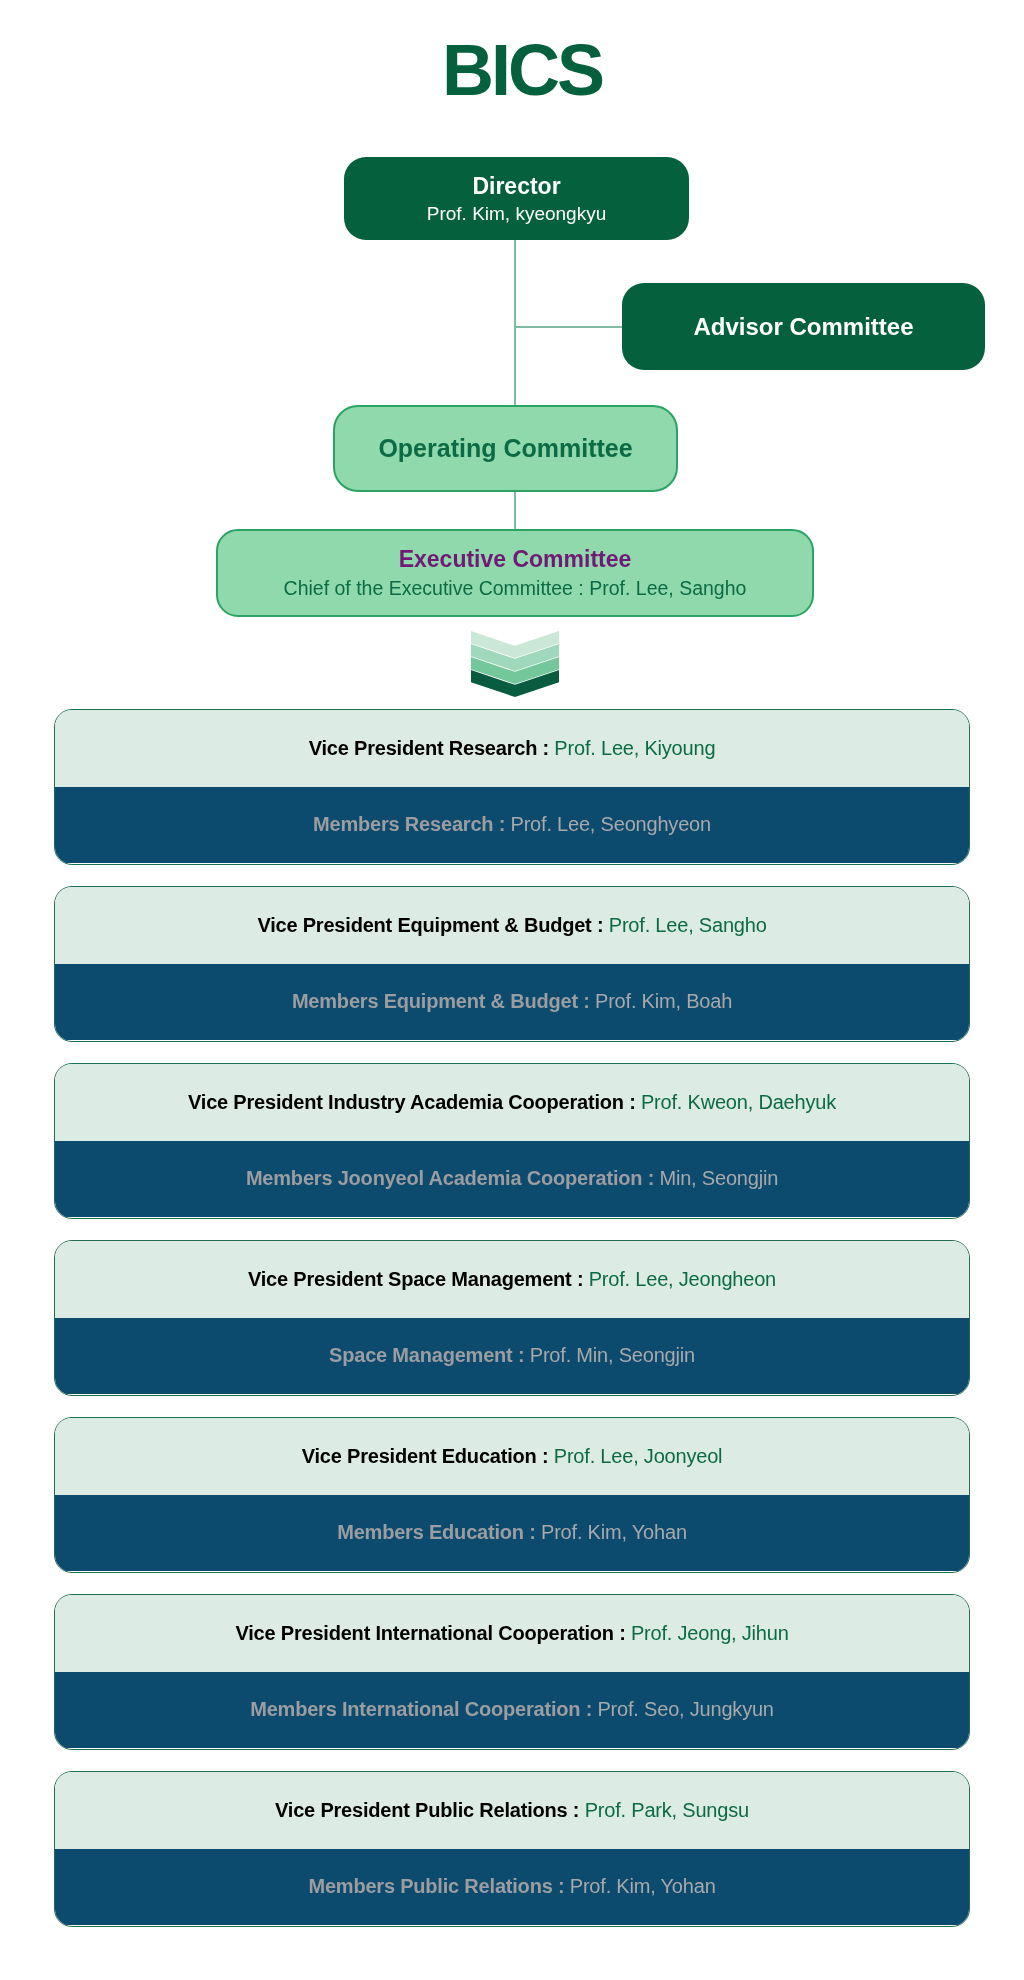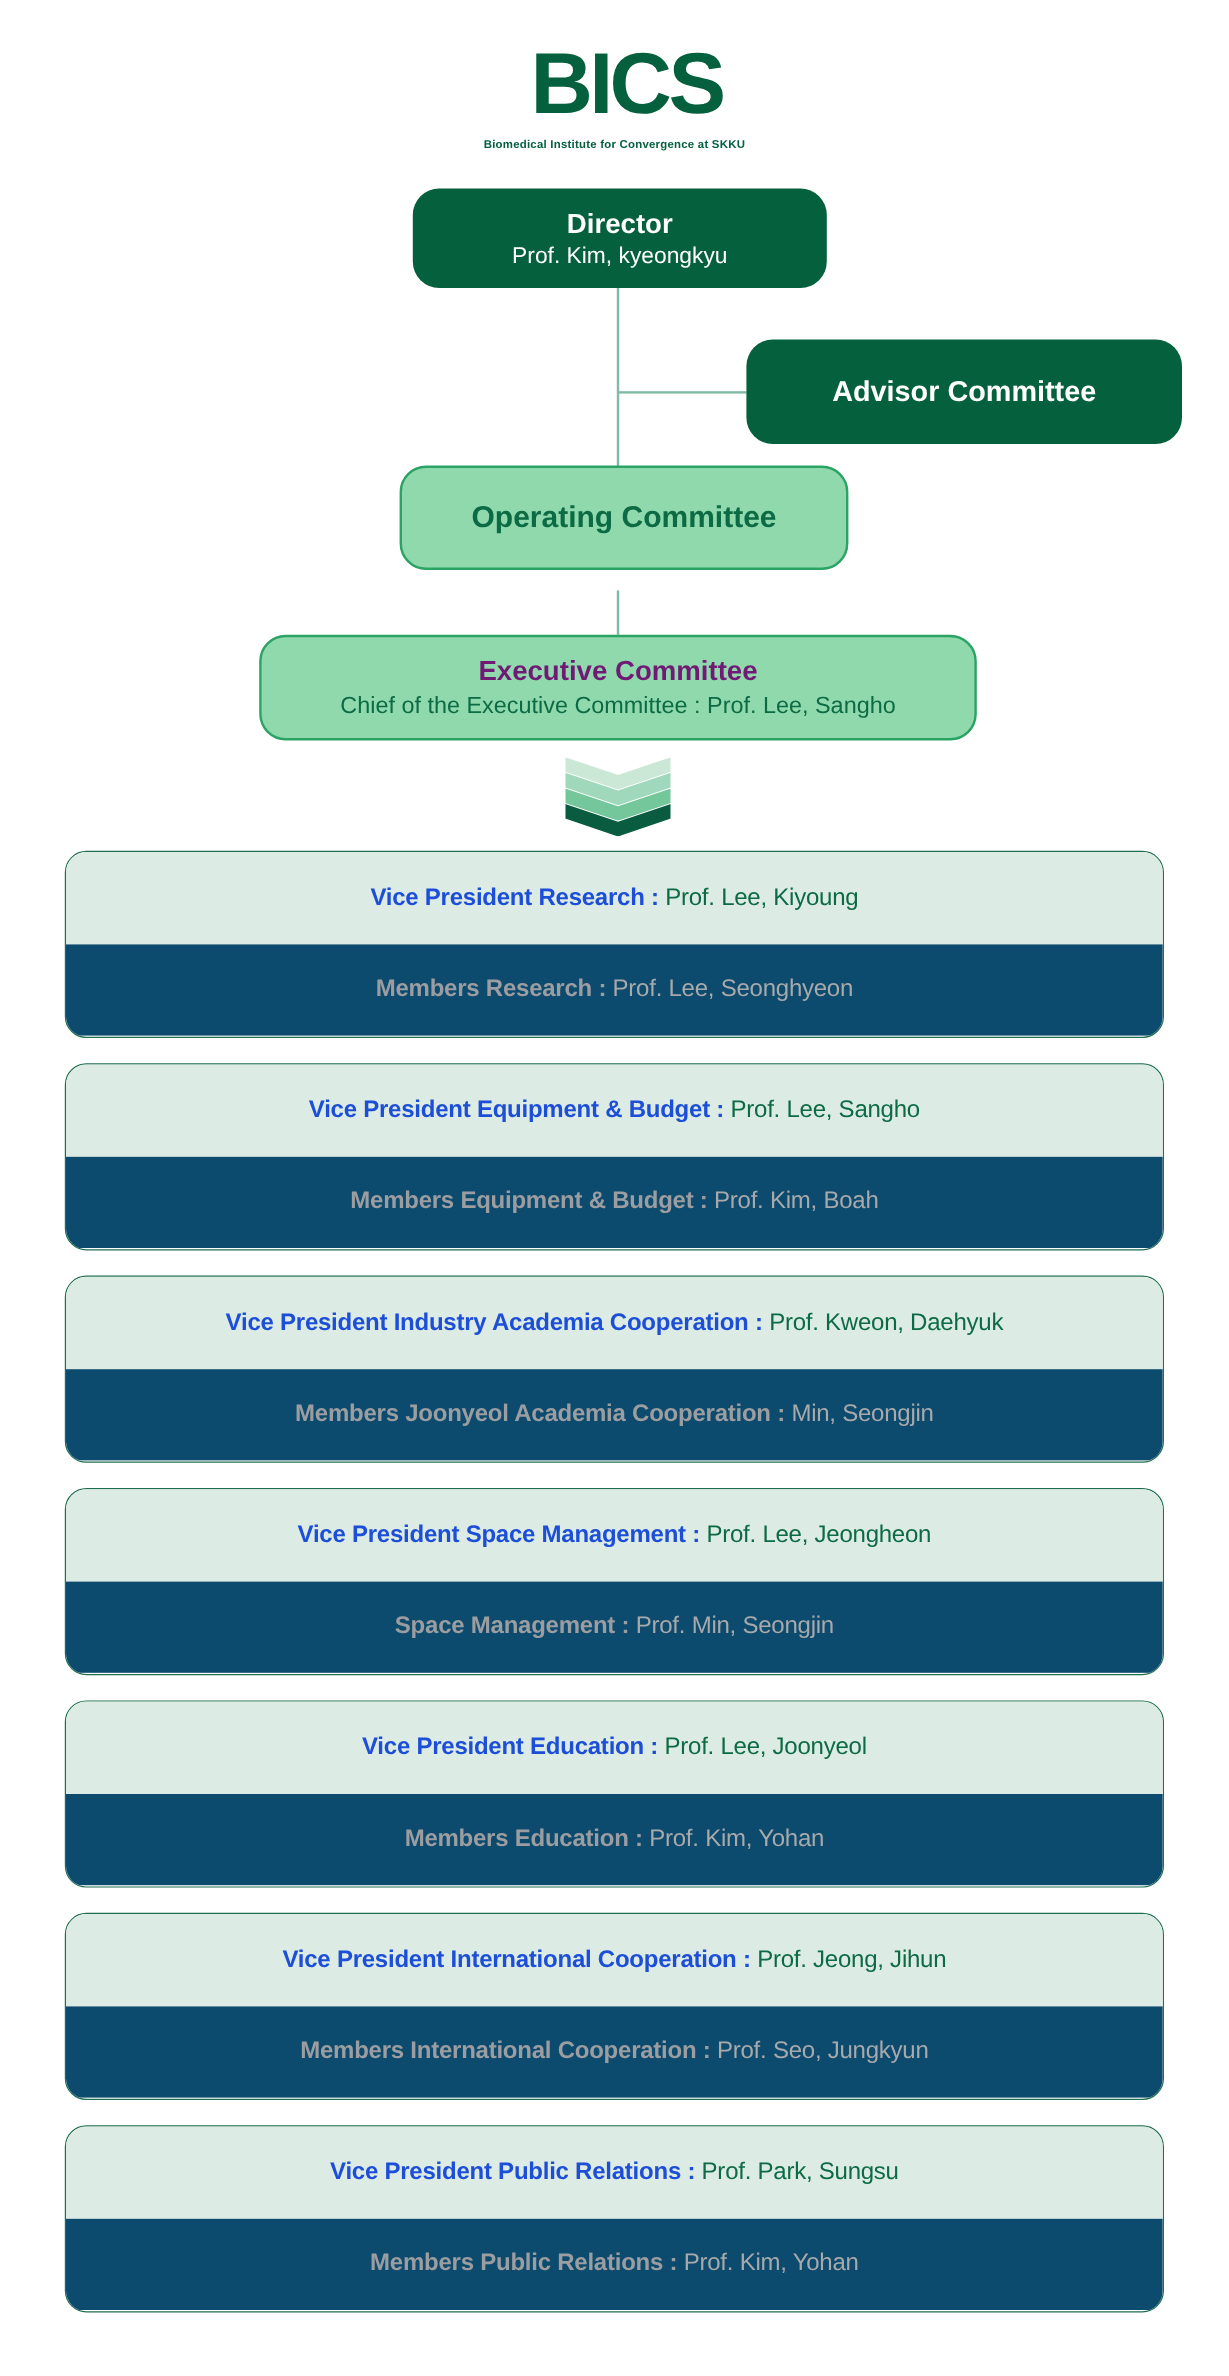--- a/index.html
+++ b/index.html
@@ -26,21 +26,21 @@
   
   .box{
     position:absolute;
     display:flex;flex-direction:column;align-items:center;justify-content:center;
     text-align:center;border-radius:22px;box-sizing:border-box;
   }
   .box.dark{background:#05603e;color:#ffffff;}
   .box.light{background:#8fd9ad;border:2px solid #2aa364;color:#0c6b44;}
   .director{left:344px;top:157px;width:345px;height:83px;gap:3px;}
   .advisor{left:622px;top:283px;width:363px;height:87px;}
-  .operating{left:333px;top:388px;width:374px;height:87px;}
+  .operating{left:333px;top:405px;width:345px;height:87px;border-radius:25px;}
   .executive{left:216px;top:529px;width:598px;height:88px;gap:4px;}
   .t-dark-lg{font-size:23px;font-weight:bold;}
   .t-dark-sub{font-size:19px;font-weight:400;}
   .t-adv{font-size:24px;font-weight:bold;}
   .t-green-lg{font-size:25px;font-weight:bold;color:#0c6b44;}
   .t-exec-title{font-size:23px;font-weight:bold;color:#701a75;}
   .t-exec-sub{font-size:19.5px;font-weight:400;color:#0c6b44;}
   
   .line{position:absolute;background:#80bba4;}
   .line.v1{left:514px;top:240px;width:2px;height:165px;}
@@ -61,33 +61,32 @@
     position:absolute;left:54px;width:916px;height:156px;
     border:1.5px solid #1e6e50;border-radius:18px;
     background:#ffffff;box-sizing:border-box;overflow:hidden;
   }
   .card-top,.card-bottom{
     height:76.5px;display:flex;align-items:center;justify-content:center;
     font-size:20px;letter-spacing:-0.2px;
   }
   .card-top{background:#dcebe3;}
   .card-bottom{background:#0c4a6e;}
-  .lbl-green{font-weight:bold;color:#1d4ed8;}
+  .lbl-green{font-weight:bold;color:#000000;}
   .val-green{font-weight:400;color:#0c6b44;}
   .lbl-gray{font-weight:bold;color:#9b9da0;}
   .val-gray{font-weight:400;color:#a7a9ab;}
 </style>
 </head>
 <body>
 
 <div class="canvas">
 
   <div class="logo">
     <div class="logo-title">BICS</div>
-    <div class="logo-tagline">Biomedical Institute for Convergence at SKKU</div>
   </div>
 
   <div class="line v1"></div>
   <div class="line h1"></div>
   <div class="line v2"></div>
 
   <div class="box dark director">
     <div class="t-dark-lg">Director</div>
     <div class="t-dark-sub">Prof. Kim, kyeongkyu</div>
   </div>

